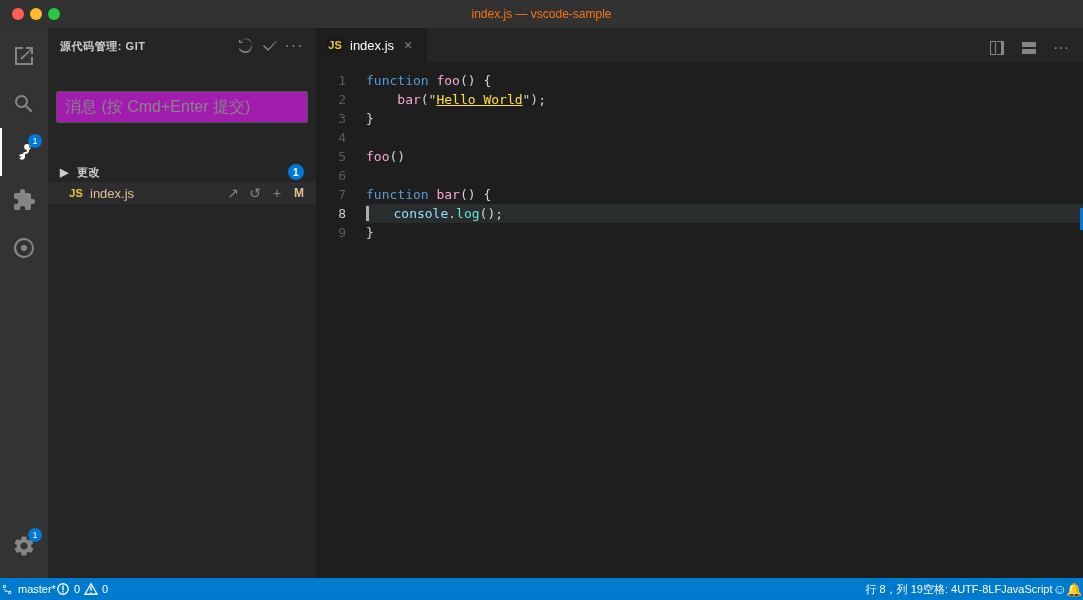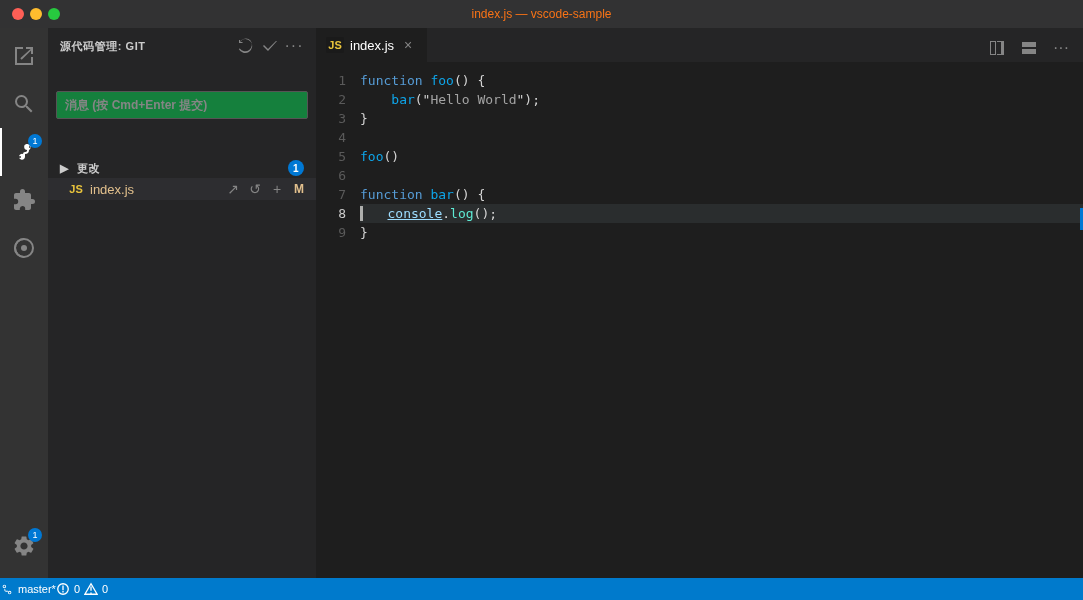--- a/index.html
+++ b/index.html
@@ -133,28 +133,27 @@
       align-items: center;
       justify-content: center;
       border-radius: 3px;
     }
 
     #commit-input-area {
       margin: 0 8px 8px 8px;
     }
     #commit-input {
       width: 100%;
-      background: #15803d;
+      background: #a21caf;
       border: 1px solid #555555;
       color: #cccccc;
-      font-size: 12px;
+      font-size: 16px;
       padding: 6px 8px;
       outline: none;
       border-radius: 2px;
-      font-weight: bold;
     }
     #commit-input::placeholder { color: #858585; }
 
     #changes-section {
       padding: 4px 0;
     }
     #changes-header {
       display: flex;
       align-items: center;
       justify-content: space-between;
@@ -337,29 +336,30 @@
       line-height: 19px;
       overflow: auto;
       color: #d4d4d4;
       position: relative;
     }
     .code-line {
       height: 19px;
       white-space: pre;
       display: flex;
       align-items: center;
+      margin-left: 6px;
     }
     .code-line.current-line {
       background: #2a2d2e;
     }
     .kw { color: #569cd6; }
-    .fn { color: #0ea5e9; }
-    .str { color: #a3a3a3; }
+    .fn { color: #f9a8d4; }
+    .str { color: #fde047; text-decoration: underline; }
     .punct { color: #d4d4d4; }
-    .obj { color: #9cdcfe; text-decoration: underline; }
+    .obj { color: #9cdcfe; }
     .method { color: #5eead4; }
 
     
     #minimap-indicator {
       position: absolute;
       right: 14px;
       top: 155px;
       width: 3px;
       height: 20px;
       background: #0078d4;
@@ -589,13 +589,36 @@
     <svg width="14" height="14" viewBox="0 0 16 16" fill="white">
         <circle cx="8" cy="8" r="6" stroke="white" stroke-width="1.5" fill="none"></circle>
         <path d="M8 4v5M8 10v2" stroke="white" stroke-width="1.5"></path>
       </svg>
     <span>0</span>
     <svg width="14" height="14" viewBox="0 0 16 16" fill="white">
         <path d="M8 2L1 14h14L8 2zm0 3v5m0 2v1" stroke="white" stroke-width="1.5" fill="none"></path>
       </svg>
     <span>0</span>
   </div>
+  <div id="status-right">
+    <div class="status-item">
+      <span>行 8，列 19</span>
+    </div>
+    <div class="status-item">
+      <span>空格: 4</span>
+    </div>
+    <div class="status-item">
+      <span>UTF-8</span>
+    </div>
+    <div class="status-item">
+      <span>LF</span>
+    </div>
+    <div class="status-item">
+      <span>JavaScript</span>
+    </div>
+    <div class="status-item">
+      <span style="font-size:14px;">☺</span>
+    </div>
+    <div class="status-item">
+      <span style="font-size:13px;">🔔</span>
+    </div>
+  </div>
 </div>
 
 </body></html>

